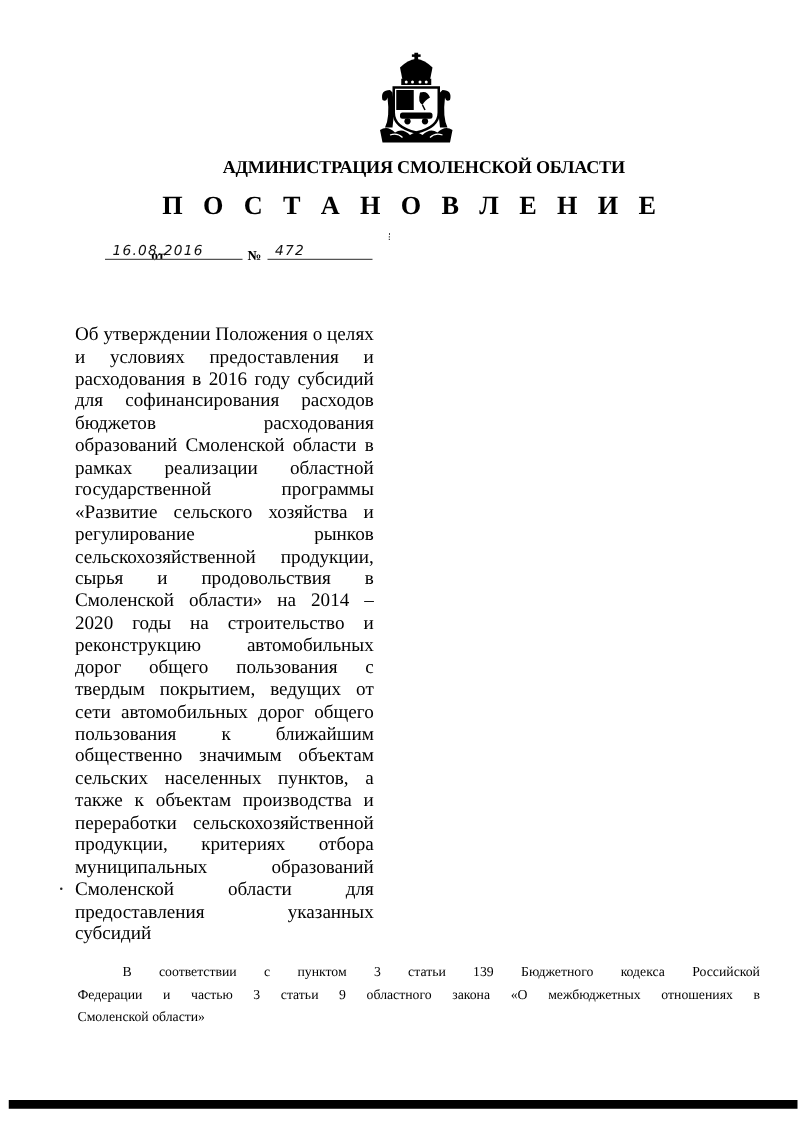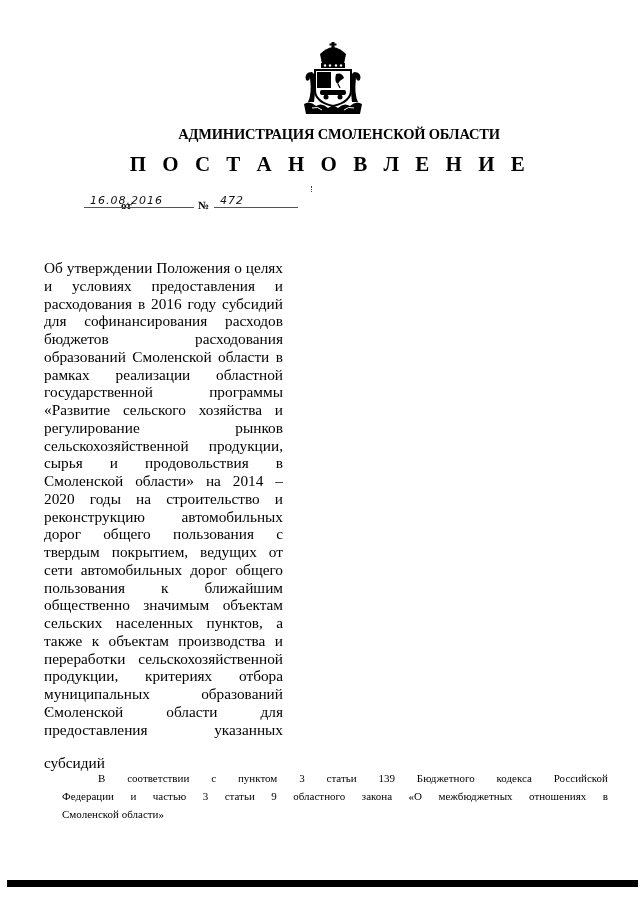--- a/index.html
+++ b/index.html
@@ -18,25 +18,25 @@
   }
   .dateline { position: absolute; left: 70px; top: 194px; height: 20px; font-size: 11px; }
   .dateline .lbl { position: absolute; top: 5px; font-weight: bold; }
   .dateline .field {
     position: absolute; top: 0; height: 14px; border-bottom: 1px solid #555;
     font-family: "DejaVu Sans", sans-serif; font-style: italic; font-size: 11px; letter-spacing: 1px;
     color: #111; padding-left: 6px; box-sizing: border-box;
   }
   .dot-mark { position: absolute; left: 311px; top: 186px; width: 1px; height: 6px; border-left: 1px dotted #444; }
   .subject {
-    position: absolute; left: 44px; top: 259px; width: 239px;
+    position: absolute; left: 60px; top: 259px; width: 239px;
     font-size: 15.3px; line-height: 17.75px; text-align: justify;
   }
   .subject .ln { display: block; text-align: justify; text-align-last: justify; white-space: nowrap; height: 17.75px; }
-  .subject .ln.last { text-align-last: left; margin-top: 16px; }
+  .subject .ln.last { text-align-last: left; }
   .stray-dot { position: absolute; left: 48px; top: 710px; width: 2px; height: 2px; background: #222; border-radius: 1px; }
   .preamble {
     position: absolute; left: 62px; top: 770px; width: 546px;
     font-size: 11px; line-height: 17.75px;
   }
   .preamble .ln { display: block; text-align: justify; text-align-last: justify; height: 17.75px; }
   .preamble .ln.first { text-indent: 36px; }
   .preamble .ln.last { text-align-last: left; }
   .bottom-bar { position: absolute; left: 7px; top: 880px; width: 631px; height: 7px; background: #000; }
 </style>

